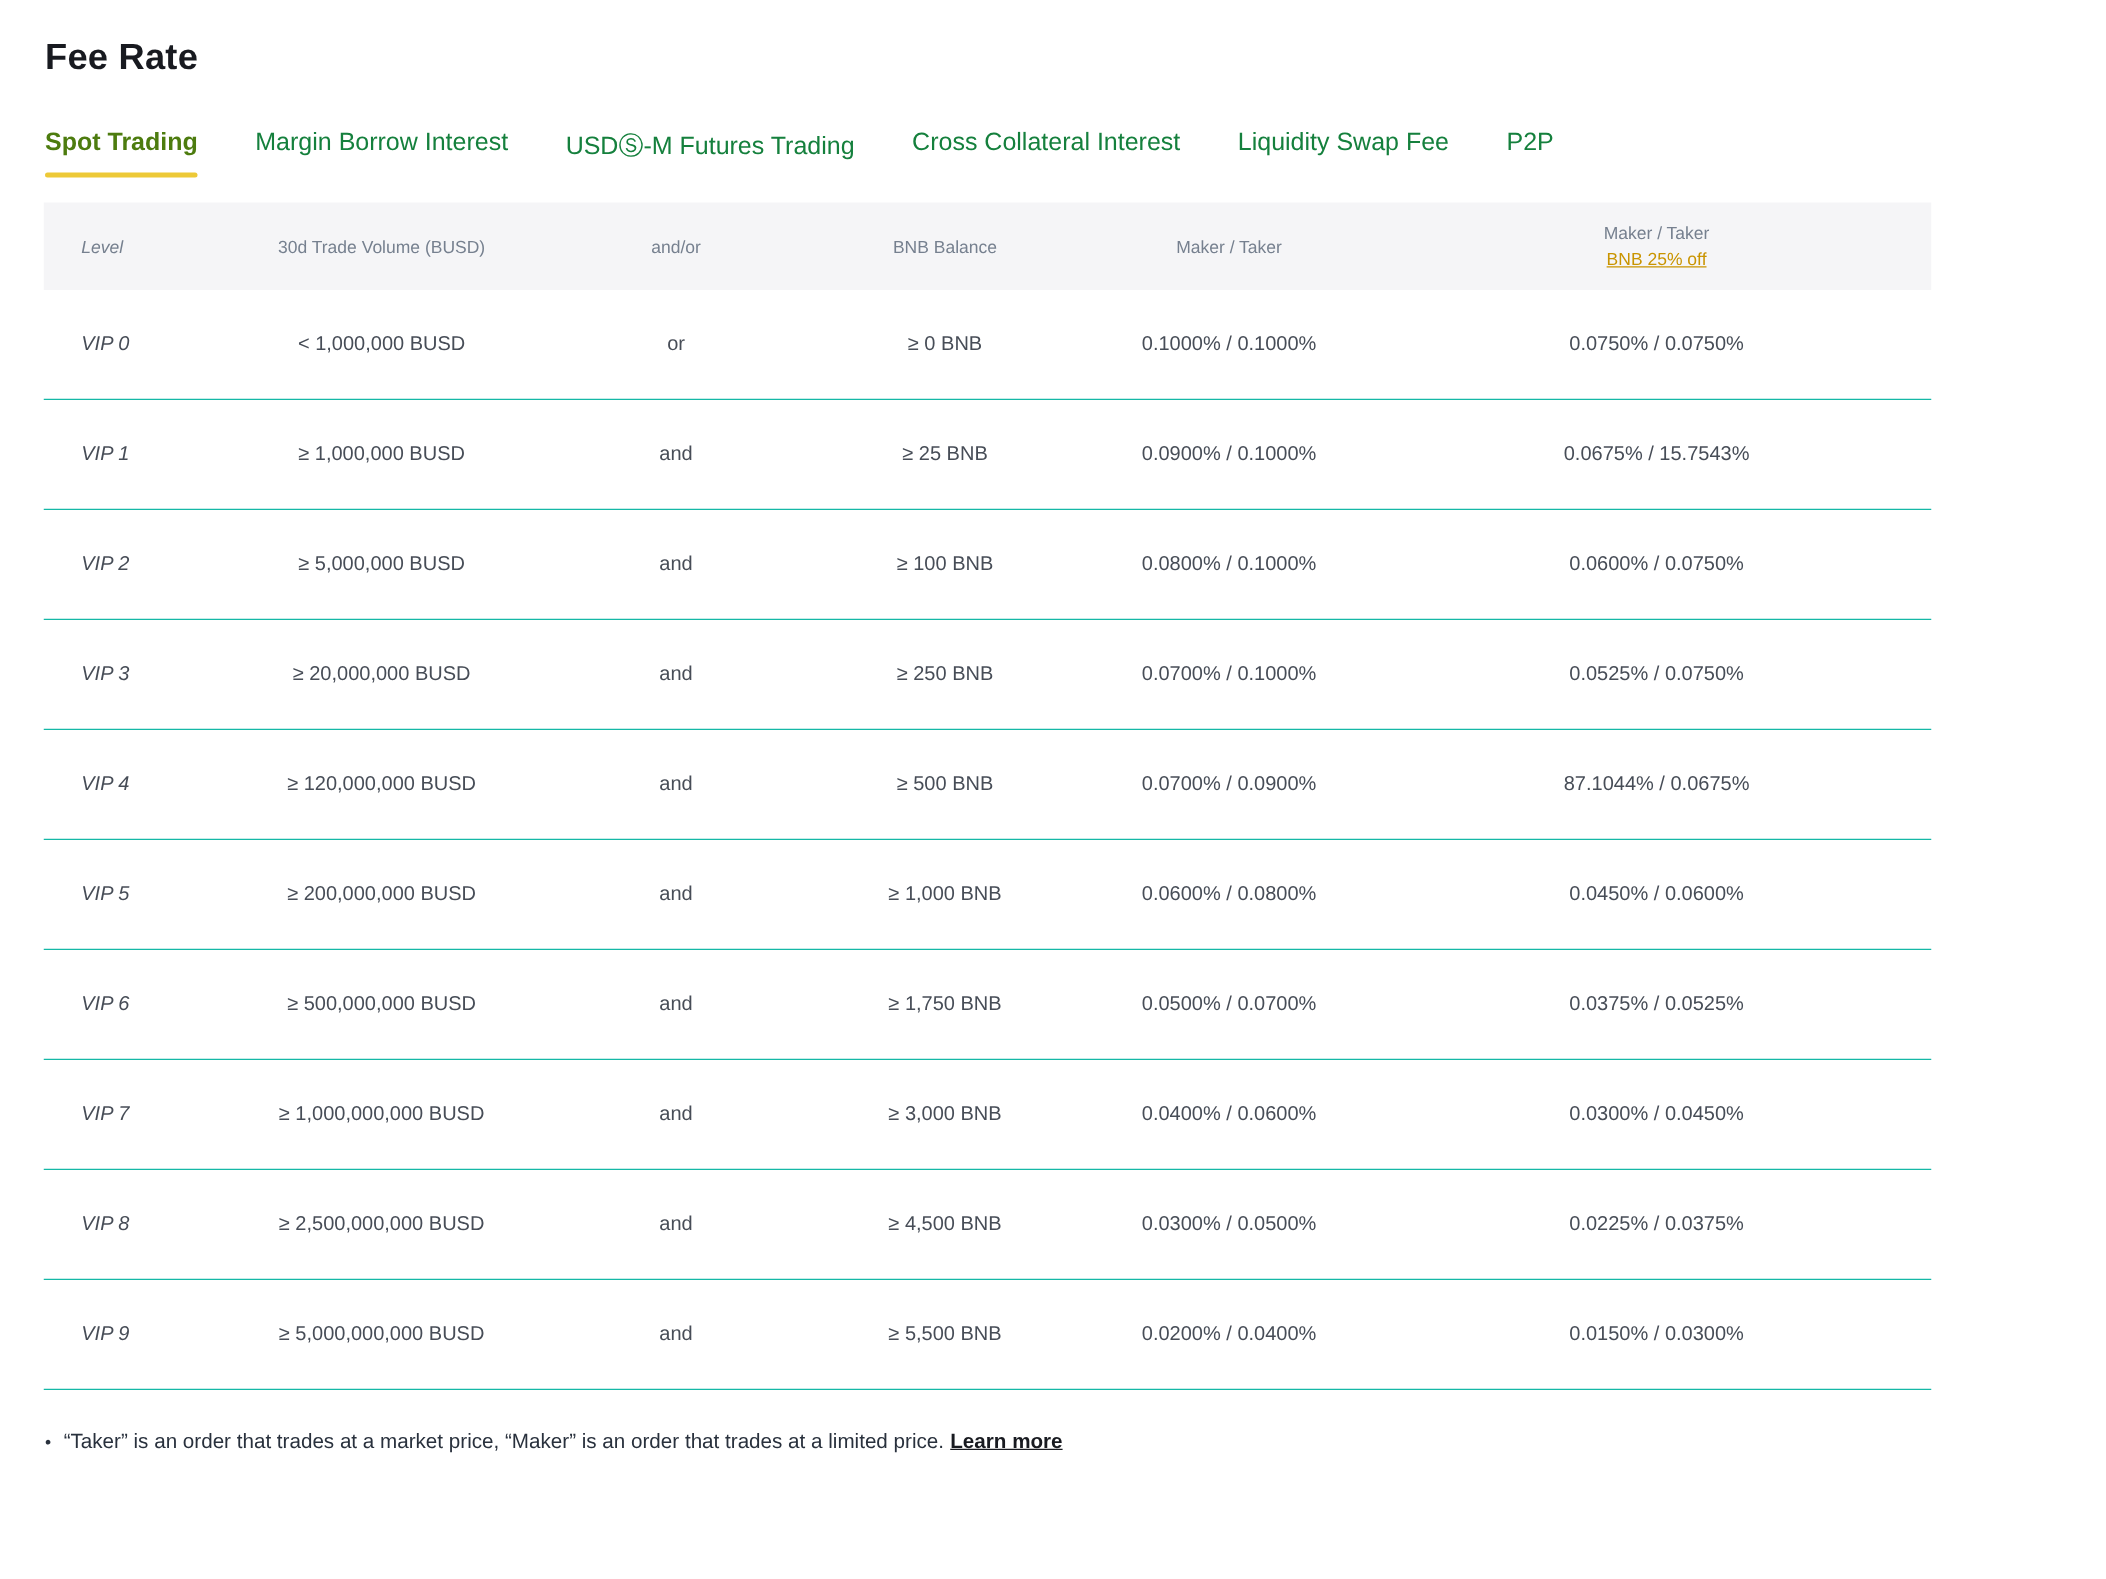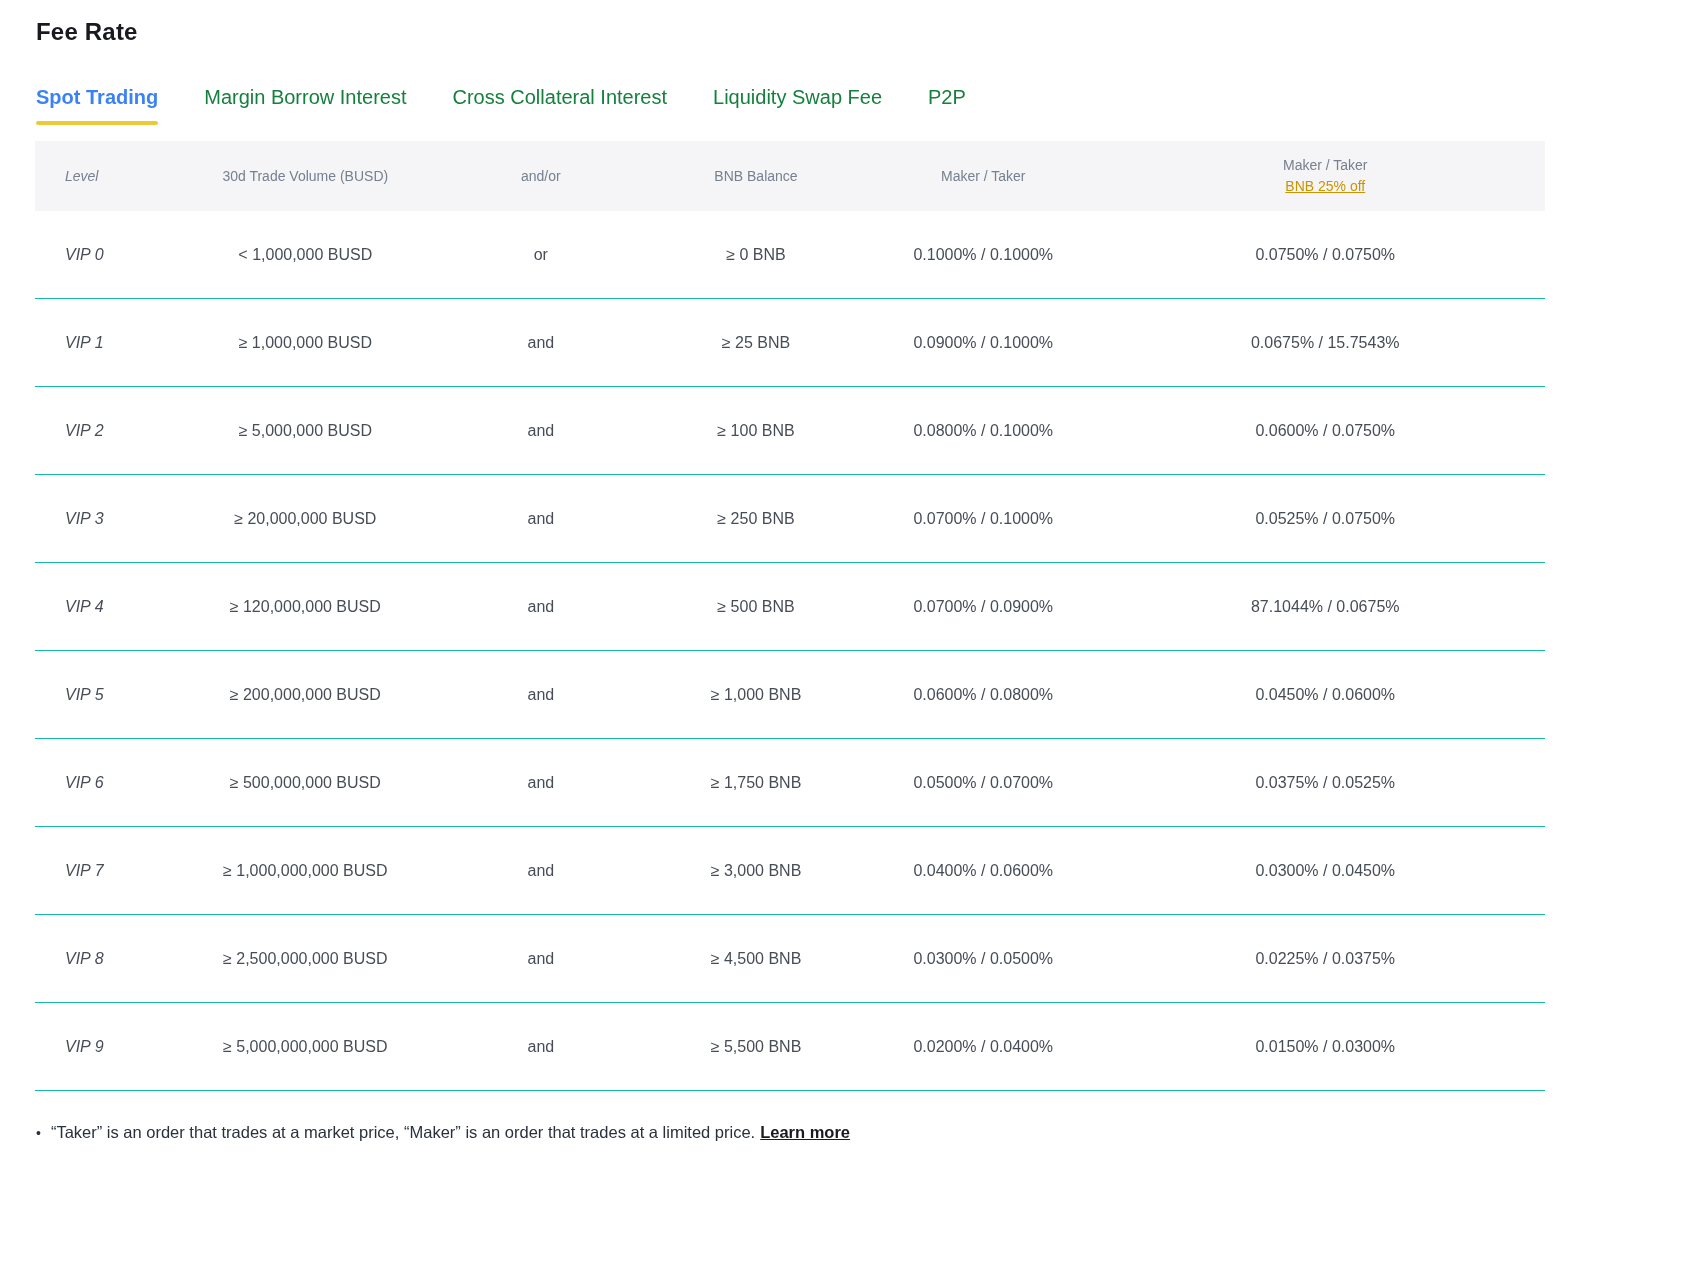--- a/index.html
+++ b/index.html
@@ -6,44 +6,44 @@
   html, body {
     width: 1685px; height: 1263px;
     background: #ffffff;
     font-family: "Liberation Sans", sans-serif;
     color: #1e2329;
     overflow: hidden;
   }
   .page { padding: 18px 0 0 0; }
 
   .page-title {
-    font-size: 24px;
+    font-size: 29px;
     font-weight: 700;
     color: #181a20;
-    margin: 0 0 0 36px;
+    margin: 12px 0 0 36px;
     letter-spacing: 0.2px;
   }
 
   
   .tabs {
     display: flex;
     align-items: flex-start;
     gap: 46px;
     margin: 40px 0 0 36px;
   }
   .tab {
     font-size: 20px;
     color: #15803d;
     cursor: pointer;
     padding-bottom: 28px;
     position: relative;
     white-space: nowrap;
   }
   .tab.active {
-    color: #3b82f6;
+    color: #4d7c0f;
     font-weight: 600;
   }
   .tab.active::after {
     content: "";
     position: absolute;
     left: 0; right: 0; bottom: 12px;
     height: 4px;
     background: #edc937;
     border-radius: 2px;
   }
@@ -113,20 +113,21 @@
 <div class="page">
 
   <h1 class="page-title">Fee Rate</h1>
 
   <div class="tabs">
 
       <div class="tab active">Spot Trading</div>
 
       <div class="tab">Margin Borrow Interest</div>
 
+      <div class="tab">USDⓈ-M Futures Trading</div>
 
 
       <div class="tab">Cross Collateral Interest</div>
 
       <div class="tab">Liquidity Swap Fee</div>
 
       <div class="tab">P2P</div>
     </div>
 
   <div class="fee-table">

